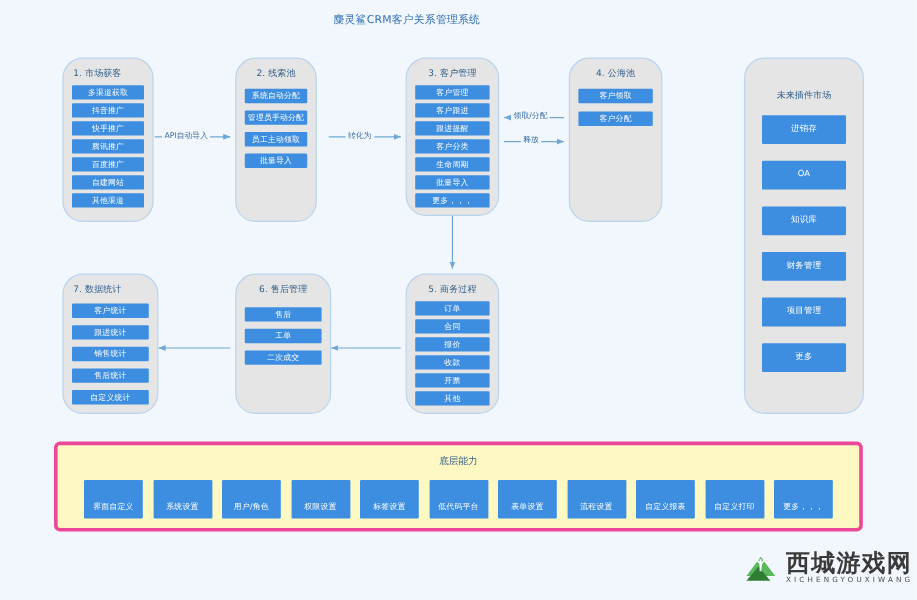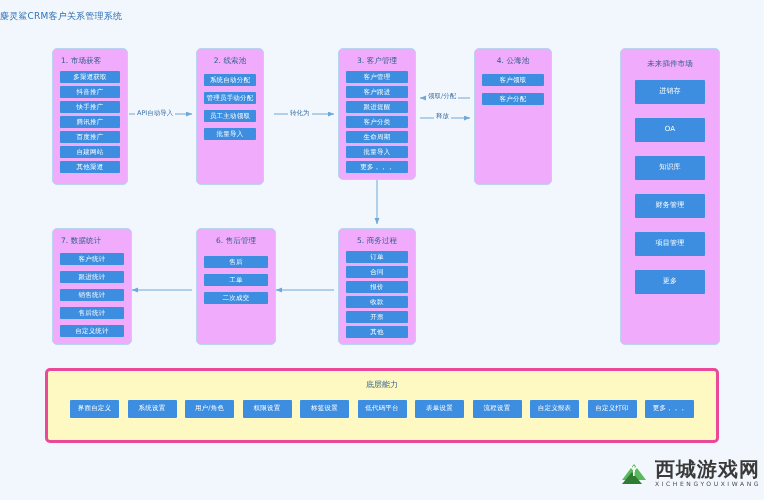--- a/index.html
+++ b/index.html
@@ -19,29 +19,30 @@
   #svg-layer {
     position: absolute;
     left: 0; top: 0;
     width: 764px; height: 500px;
     pointer-events: none;
   }
   .diagram-title {
     position: absolute;
     left: 0; top: 10px;
     width: 678px;
+    text-align: center;
     font-size: 9px;
     color: #2c6fb5;
     letter-spacing: 0.2px;
   }
   .node {
     position: absolute;
-    background: #f0abfc;
+    background: #e5e5e5;
     border: 1px solid #b9d4ef;
-    border-radius: 5px;
+    border-radius: 17px;
     box-sizing: border-box;
   }
   .node-title {
     font-size: 7.5px;
     color: #2f5d89;
     text-align: center;
     margin-top: 7px;
     margin-bottom: 5px;
     letter-spacing: 0.1px;
   }
@@ -100,21 +101,21 @@
     color: #2f5d89;
     margin-top: 8px;
   }
   .bottom-chips {
     display: flex;
     justify-content: space-between;
     padding: 10px 22px 0 22px;
   }
   .bottom-chips .chip {
     width: 49px;
-    padding: 5px 0 6px 0;
+    padding: 19px 0 6px 0;
     font-size: 6.5px;
   }
   .watermark {
     position: absolute;
     left: 620px; top: 458px;
     display: flex;
     align-items: center;
     gap: 5px;
   }
   .wm-text-main {
@@ -199,21 +200,21 @@
 
   <div class="node" style="left:474px; top:48px; width:78px; height:137px;">
     <div class="node-title">4. 公海池</div>
     <div class="chip-list" style="gap:7px; margin-top:8px;">
       <div class="chip">客户领取</div>
       <div class="chip">客户分配</div>
     </div>
   </div>
 
   <div class="node" style="left:620px; top:48px; width:100px; height:297px;">
-    <div class="node-title" style="margin-top:10px;">未来插件市场</div>
+    <div class="node-title" style="margin-top:26px;">未来插件市场</div>
     <div class="plugin-list">
       <div class="chip big">进销存</div>
       <div class="chip big">OA</div>
       <div class="chip big">知识库</div>
       <div class="chip big">财务管理</div>
       <div class="chip big">项目管理</div>
       <div class="chip big">更多</div>
     </div>
   </div>
 

